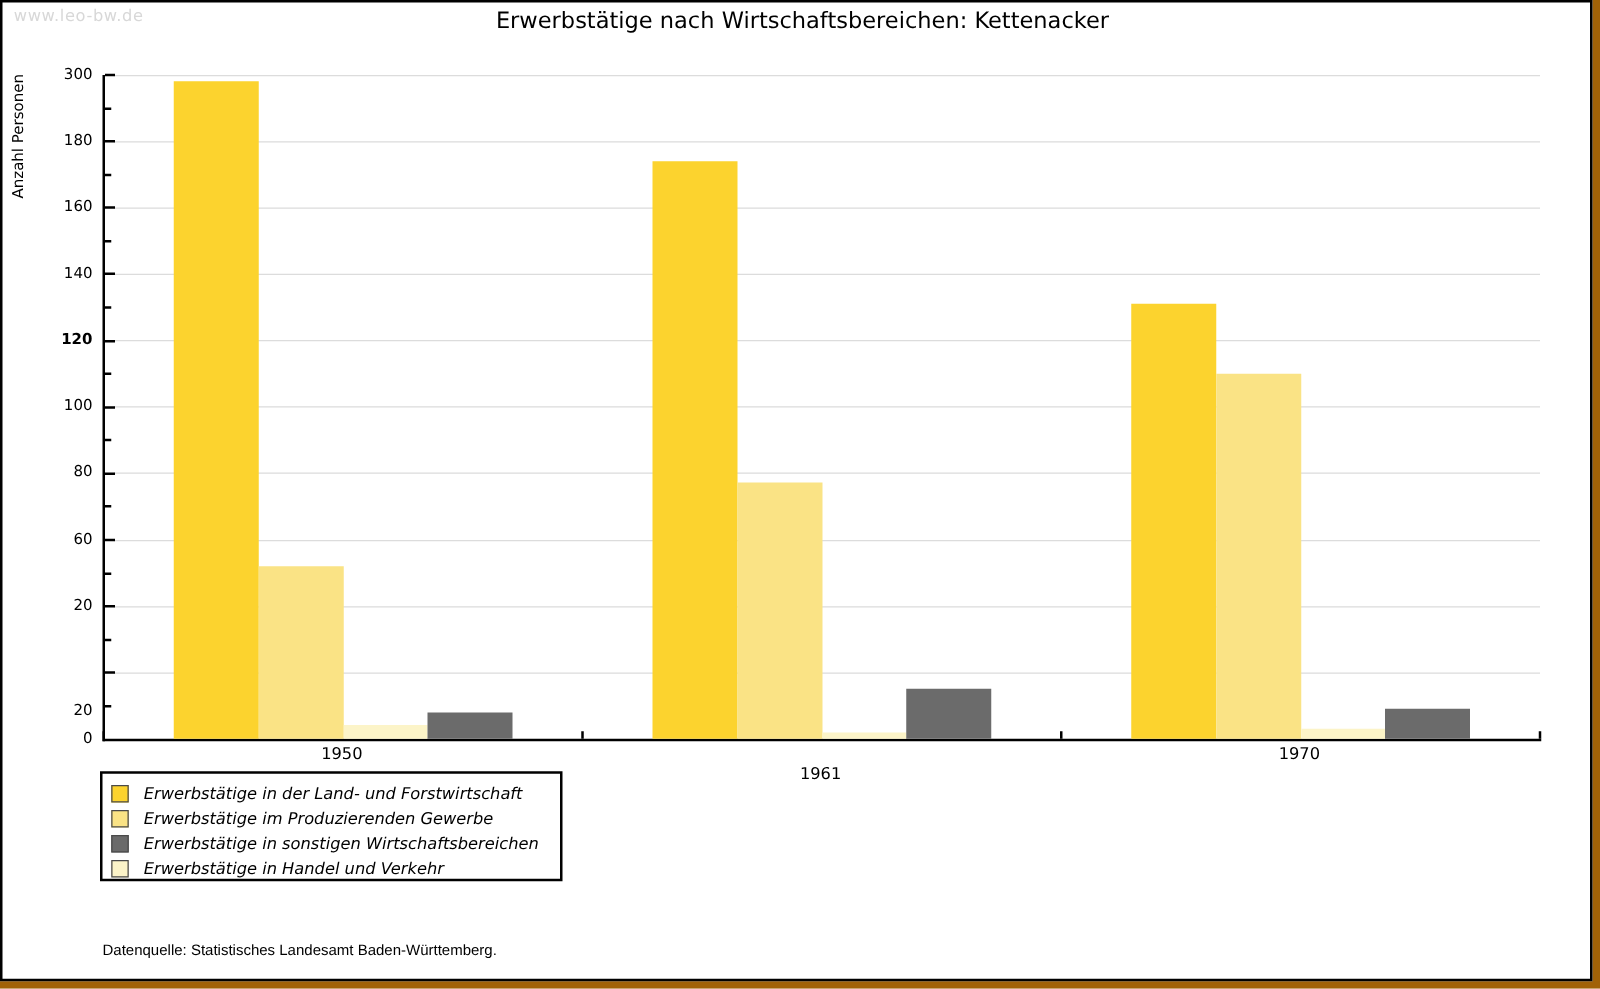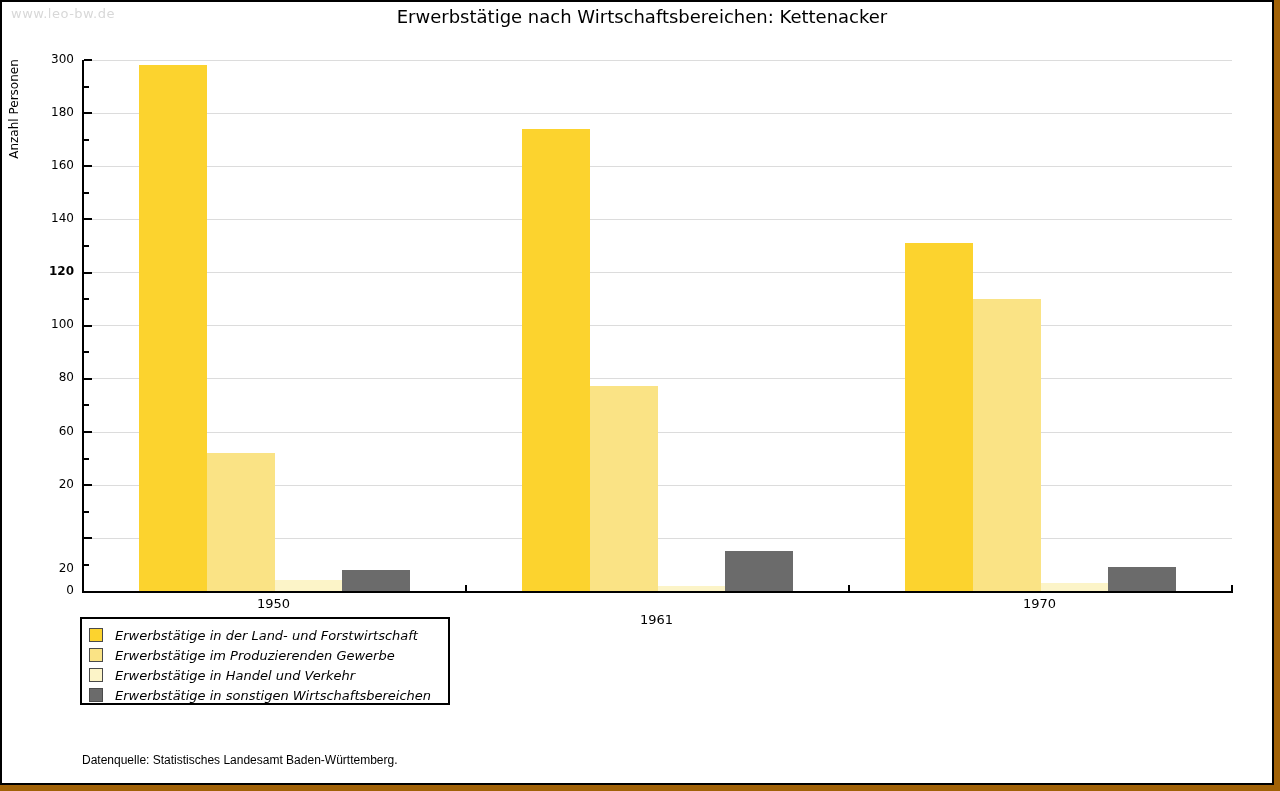--- a/index.html
+++ b/index.html
@@ -108,24 +108,24 @@
     <div class="legend" id="legend">
         <div class="legend-row">
           <div class="legend-swatch" style="background: rgb(252, 211, 46);"></div>
           <div class="legend-label">Erwerbstätige in der Land- und Forstwirtschaft</div>
         </div>
         <div class="legend-row">
           <div class="legend-swatch" style="background: rgb(250, 227, 133);"></div>
           <div class="legend-label">Erwerbstätige im Produzierenden Gewerbe</div>
         </div>
         <div class="legend-row">
+          <div class="legend-swatch" style="background: rgb(107, 107, 107);"></div>
+          <div class="legend-label">Erwerbstätige in sonstigen Wirtschaftsbereichen</div>
+        </div>
+        <div class="legend-row">
           <div class="legend-swatch" style="background: rgb(252, 244, 200);"></div>
           <div class="legend-label">Erwerbstätige in Handel und Verkehr</div>
-        </div>
-        <div class="legend-row">
-          <div class="legend-swatch" style="background: rgb(107, 107, 107);"></div>
-          <div class="legend-label">Erwerbstätige in sonstigen Wirtschaftsbereichen</div>
         </div>
       </div>
 
     <div class="source">Datenquelle: Statistisches Landesamt Baden-Württemberg.</div>
   </div>
 </div>
 
 </body></html>

